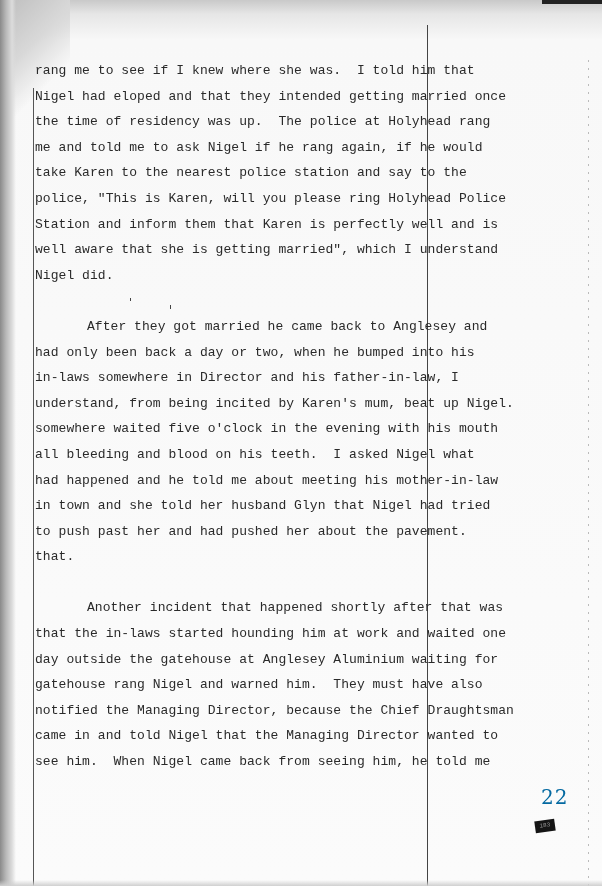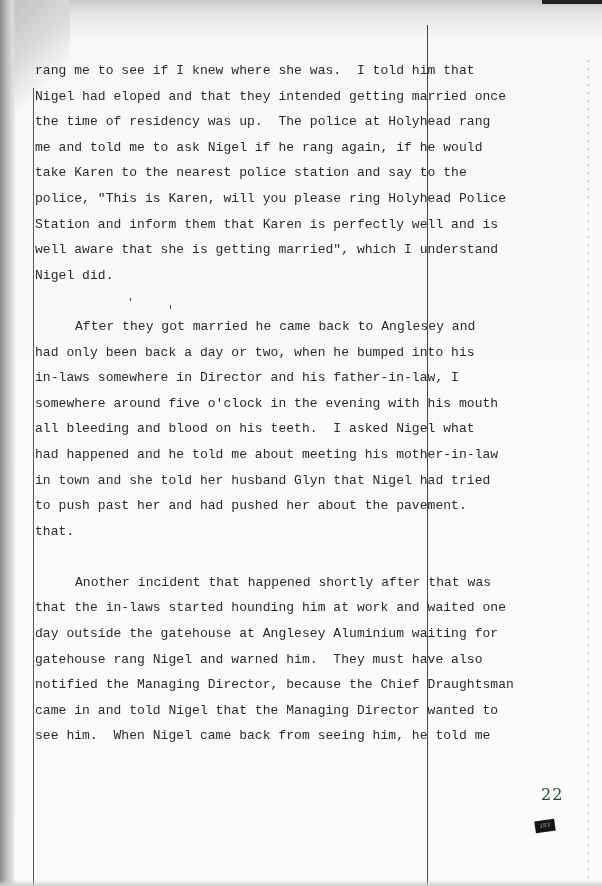--- a/index.html
+++ b/index.html
@@ -36,23 +36,23 @@
   .bottom-shadow {
     position:absolute; left:0; bottom:0; width:602px; height:6px;
     background:linear-gradient(0deg,#d0d0d0,rgba(240,240,240,0));
   }
   .text {
     position:absolute; left:35px; top:62px; width:392px;
     font-size:13px; color:#2a2a2a; letter-spacing:0.05px;
   }
   .line { height:25.6px; line-height:18px; white-space:pre; }
   .gap { height:25.6px; }
-  .indent { padding-left:40px; }
+  .indent { padding-left:52px; }
   .page-number {
-    position:absolute; left:541px; top:785px; font-size:16px; color:#14532d;
+    position:absolute; left:541px; top:785px; font-size:20px; color:#0369a1;
     font-family:"DejaVu Serif", serif; letter-spacing:1px;
   }
   .stamp {
     position:absolute; left:535px; top:820px; width:20px; height:12px;
     background:#151515; transform:rotate(-8deg);
   }
   .stamp-label { display:block; color:#999; font-size:6px; text-align:center; line-height:12px; }
   .speck { position:absolute; width:2px; height:4px; background:#444; }
 </style>
 </head>
@@ -77,21 +77,22 @@
     <div class="line">police, "This is Karen, will you please ring Holyhead Police</div>
     <div class="line">Station and inform them that Karen is perfectly well and is</div>
     <div class="line">well aware that she is getting married", which I understand</div>
     <div class="line">Nigel did.</div>
   </div>
   <div class="gap"></div>
   <div>
     <div class="line indent">After they got married he came back to Anglesey and</div>
     <div class="line">had only been back a day or two, when he bumped into his</div>
     <div class="line">in-laws somewhere in Director and his father-in-law, I</div>
-    <div class="line">somewhere around five o'clock in the evening with his mouth</div>
+    <div class="line">understand, from being incited by Karen's mum, beat up Nigel.</div>
+    <div class="line">somewhere waited five o'clock in the evening with his mouth</div>
     <div class="line">all bleeding and blood on his teeth.  I asked Nigel what</div>
     <div class="line">had happened and he told me about meeting his mother-in-law</div>
     <div class="line">in town and she told her husband Glyn that Nigel had tried</div>
     <div class="line">to push past her and had pushed her about the pavement.</div>
     <div class="line">that.</div>
   </div>
   <div class="gap"></div>
   <div>
     <div class="line indent">Another incident that happened shortly after that was</div>
     <div class="line">that the in-laws started hounding him at work and waited one</div>

